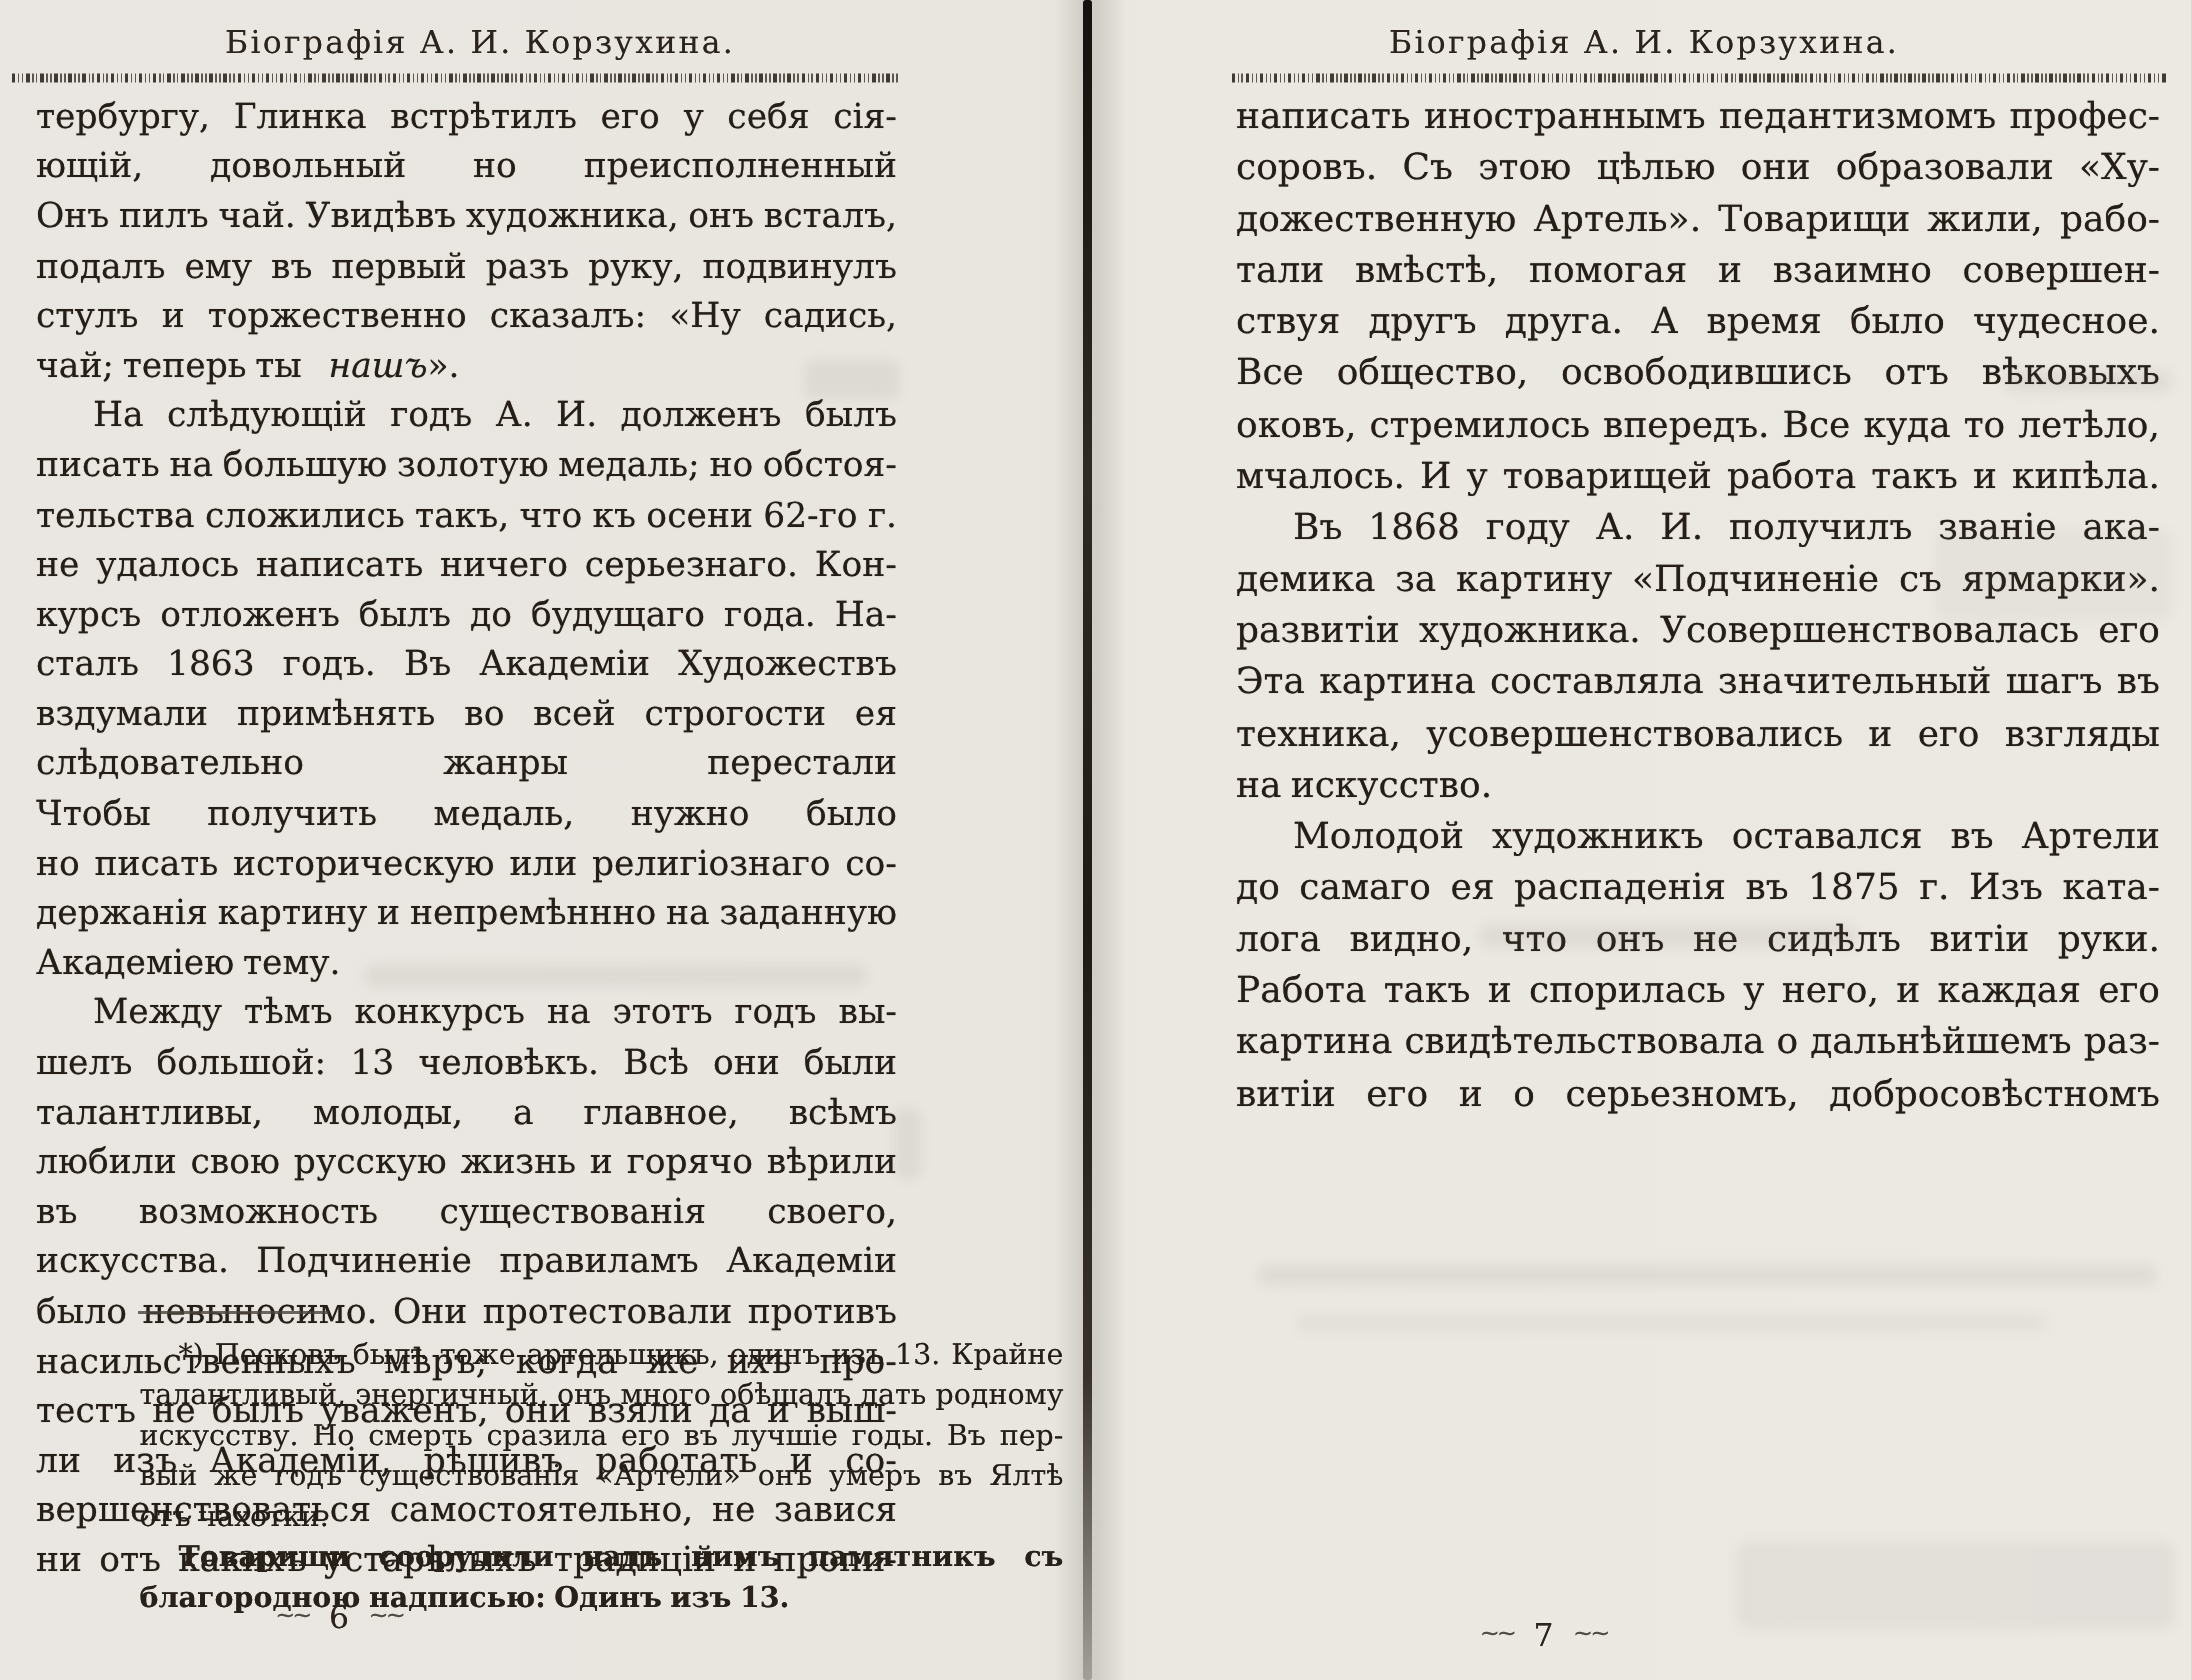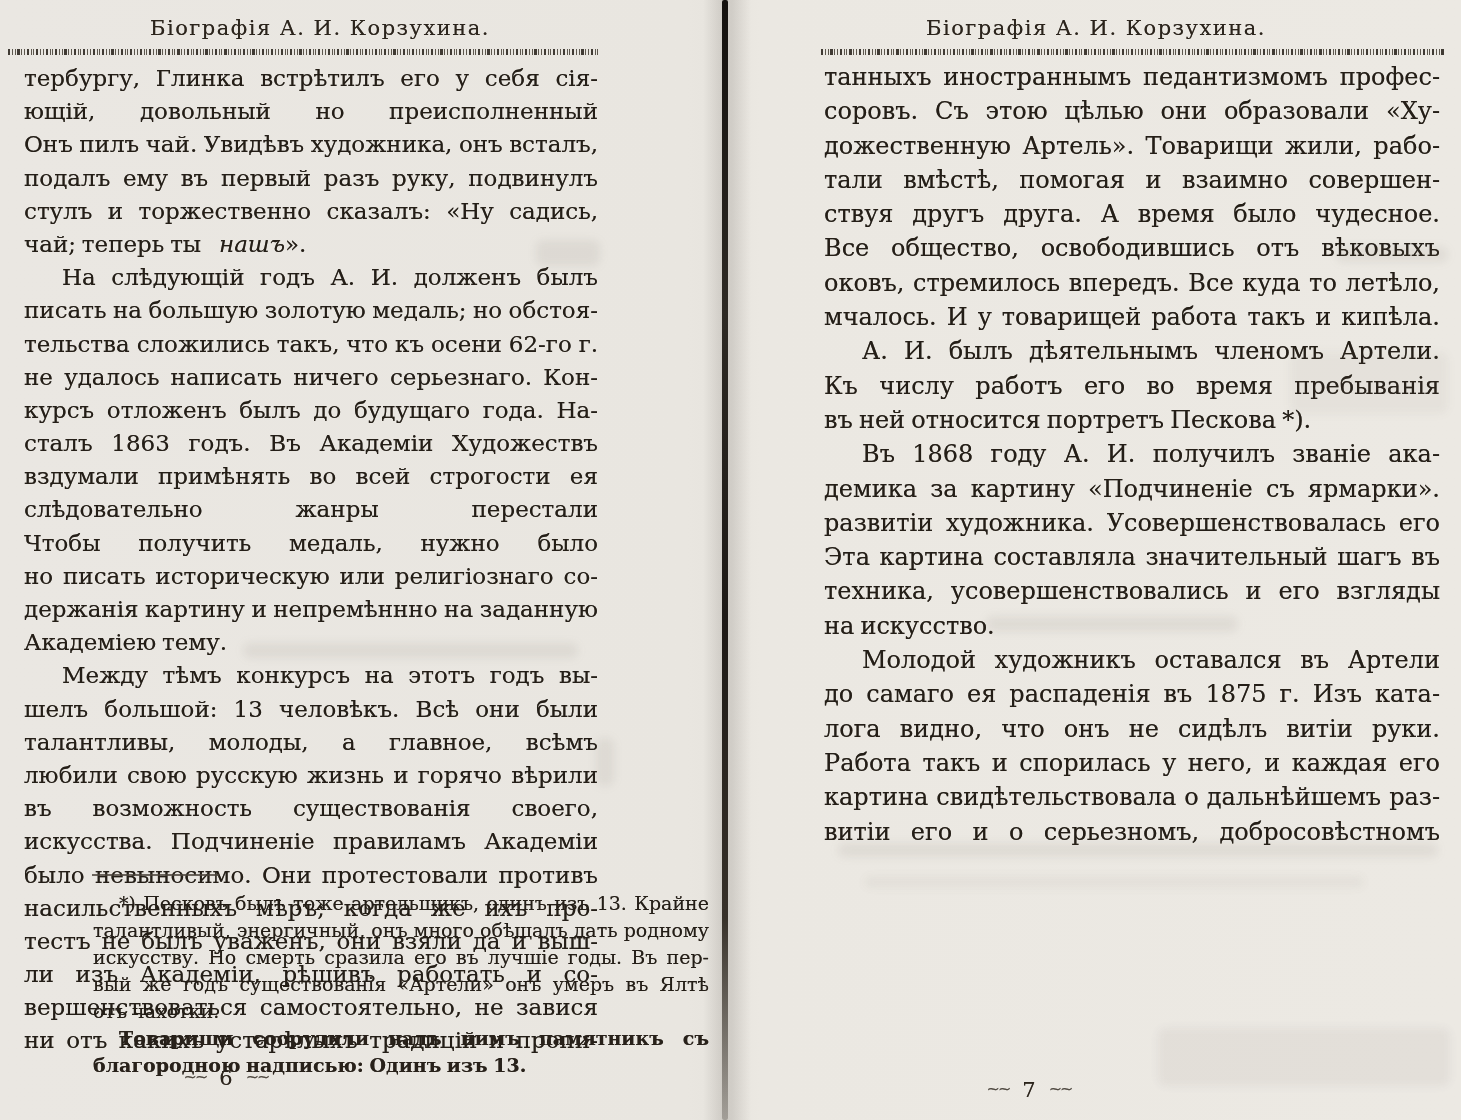--- a/index.html
+++ b/index.html
@@ -120,33 +120,28 @@
       <span>6</span>
       <span class="flourish">~~</span>
     </div>
   </div>
 
   <div class="page page-right">
     <div class="running-header">Біографія А. И. Корзухина.</div>
     <div class="header-rule"></div>
     <div class="body-col right-col">
         <div class="para">
-          <div class="tline">танныхъ иностраннымъ педантизмомъ профес-</div>
+          <div class="tline">написать иностраннымъ педантизмомъ профес-</div>
           <div class="tline">соровъ. Съ этою цѣлью они образовали «Ху-</div>
           <div class="tline">дожественную Артель». Товарищи жили, рабо-</div>
           <div class="tline">тали вмѣстѣ, помогая и взаимно совершен-</div>
           <div class="tline">ствуя другъ друга. А время было чудесное.</div>
           <div class="tline">Все общество, освободившись отъ вѣковыхъ</div>
           <div class="tline">оковъ, стремилось впередъ. Все куда то летѣло,</div>
           <div class="tline">мчалось. И у товарищей работа такъ и кипѣла.</div>
-        </div>
-        <div class="para indent">
-          <div class="tline">А. И. былъ дѣятельнымъ членомъ Артели.</div>
-          <div class="tline">Къ числу работъ его во время пребыванія</div>
-          <div class="tline endline">въ ней относится портретъ Пескова *).</div>
         </div>
         <div class="para indent">
           <div class="tline">Въ 1868 году А. И. получилъ званіе ака-</div>
           <div class="tline">демика за картину «Подчиненіе съ ярмарки».</div>
           <div class="tline">развитіи художника. Усовершенствовалась его</div>
           <div class="tline">Эта картина составляла значительный шагъ въ</div>
           <div class="tline">техника, усовершенствовались и его взгляды</div>
           <div class="tline endline">на искусство.</div>
         </div>
         <div class="para indent">

